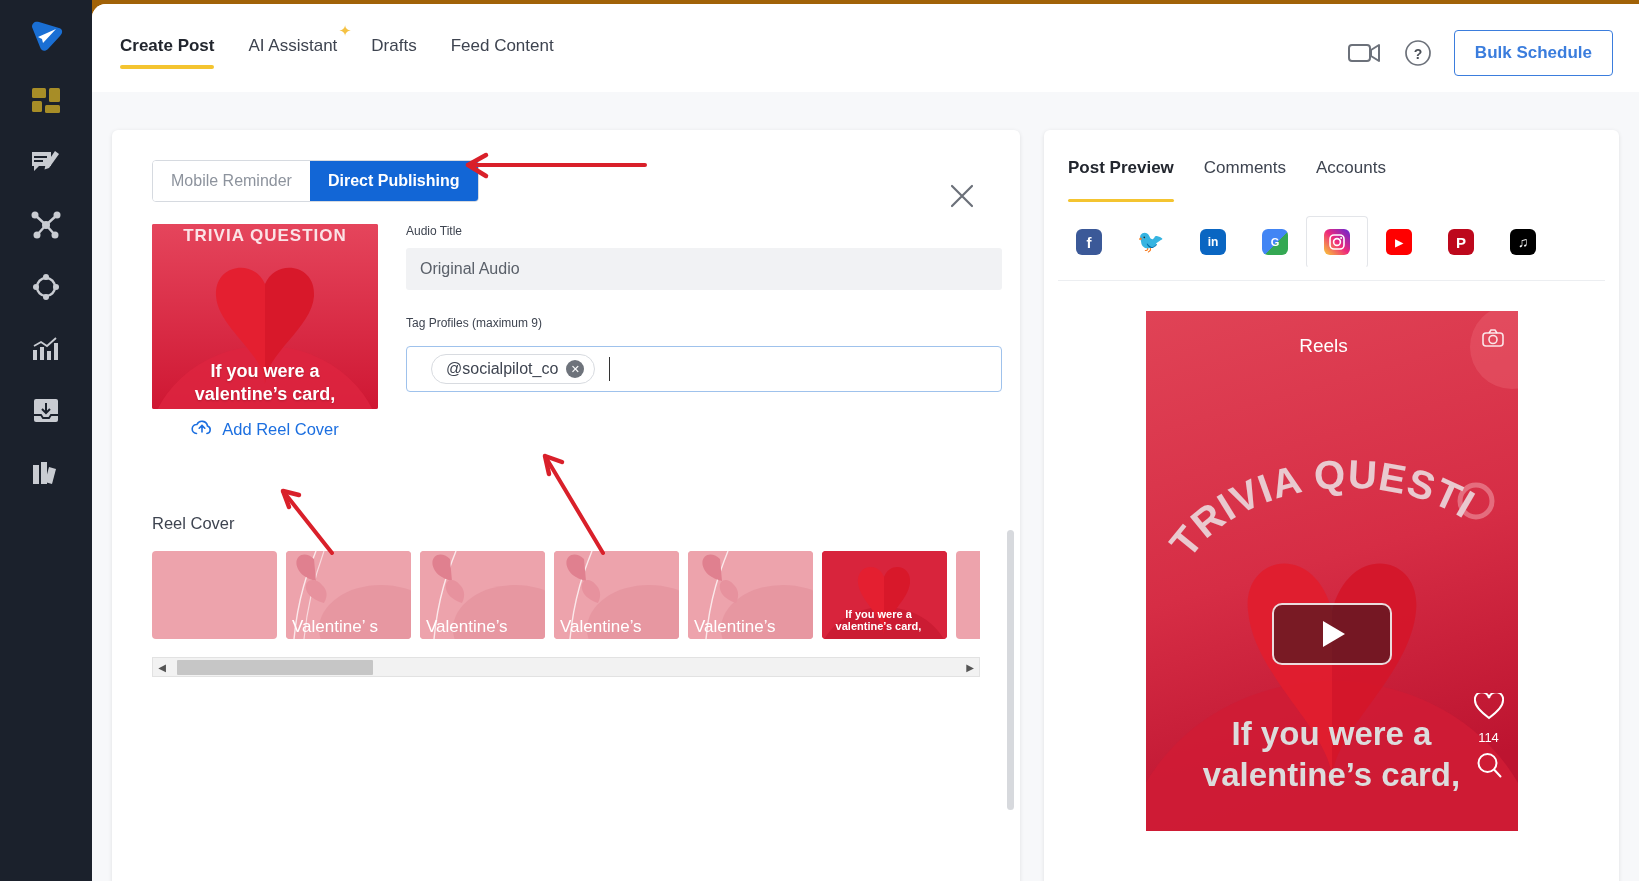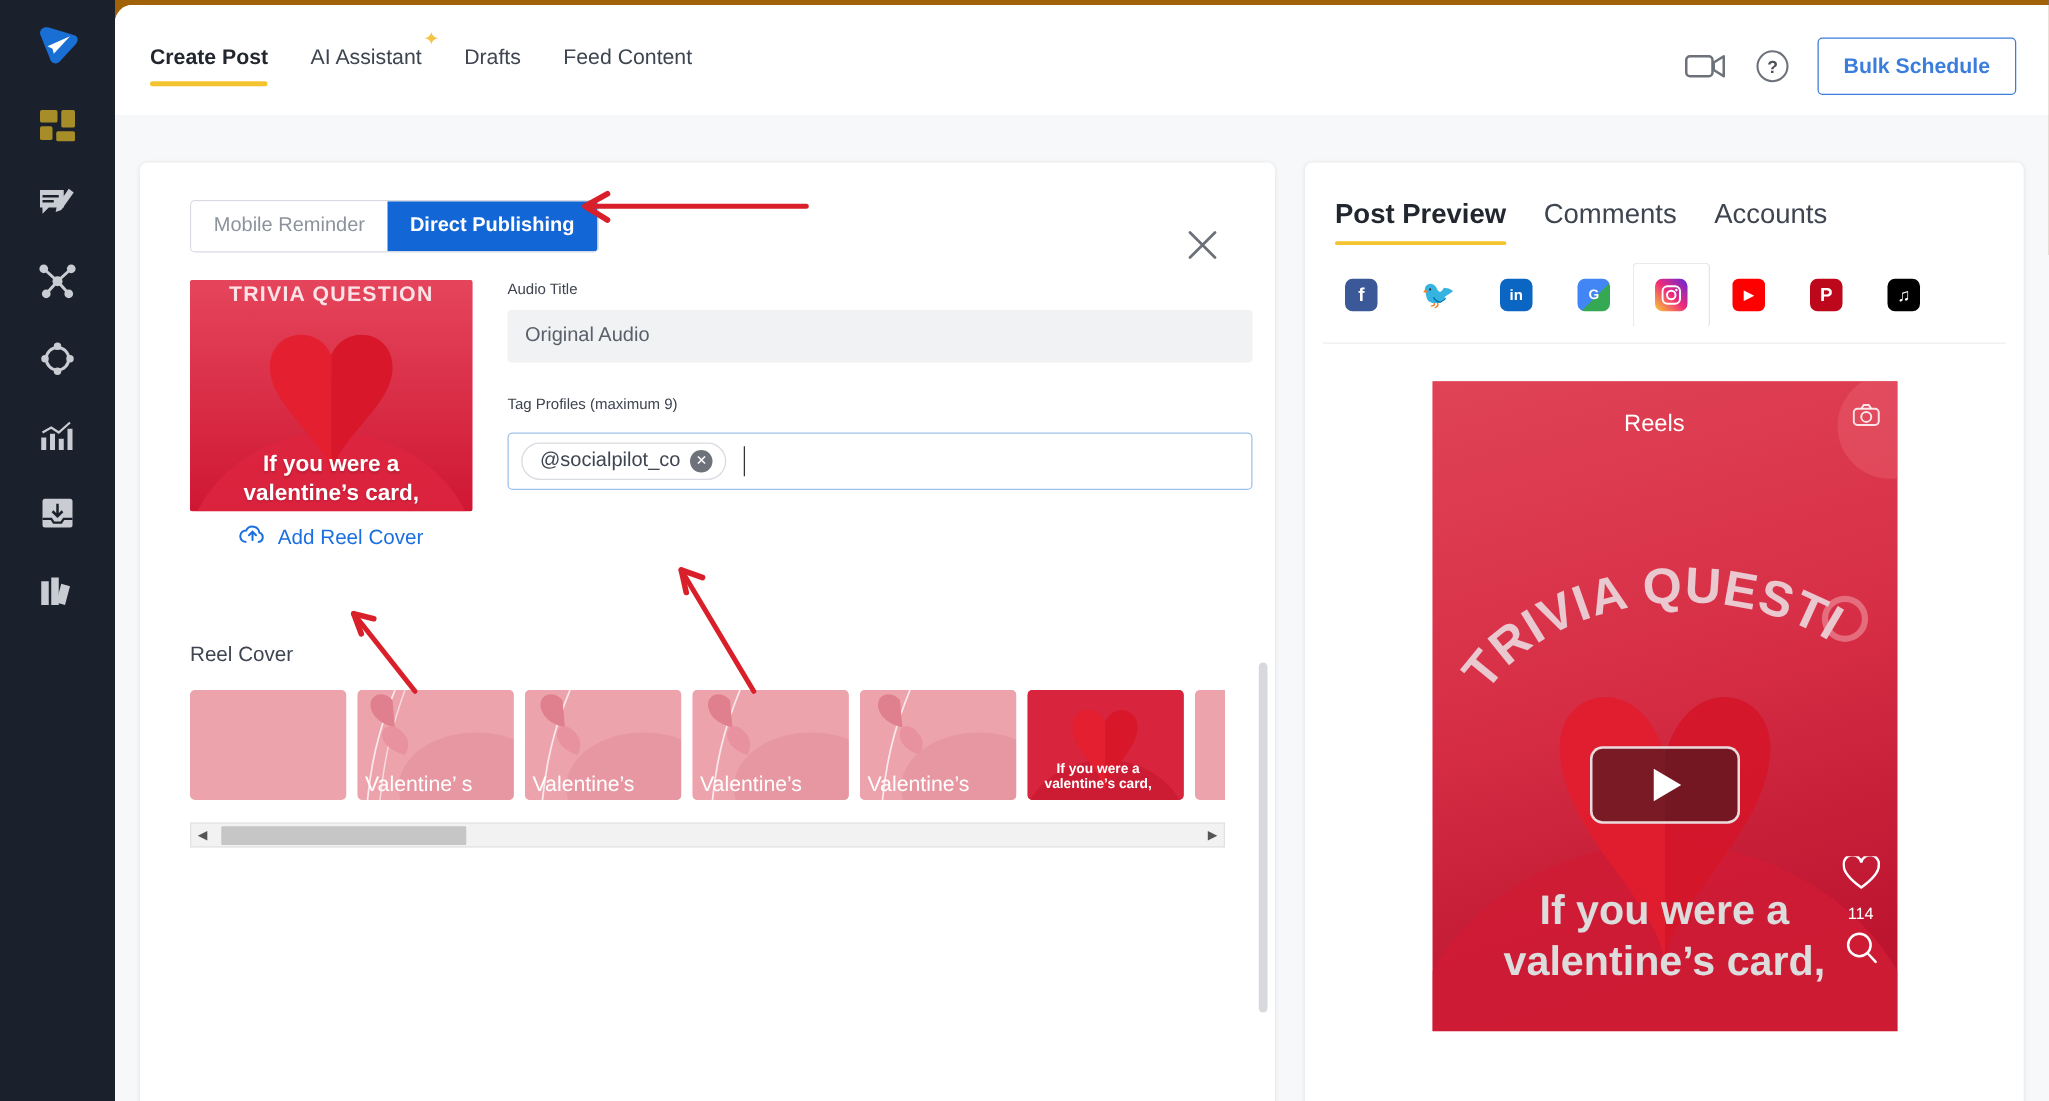--- a/index.html
+++ b/index.html
@@ -129,21 +129,21 @@
 
   .fields { flex: 1; padding-right: 38px; }
   .field-label { font-size: 12px; color: #3e4450; margin-bottom: 10px; }
   .readonly-input {
     width: 596px; height: 42px; background: #f1f2f4; border: none; border-radius: 3px;
     display: flex; align-items: center; padding: 0 14px; color: #5a6069; font-size: 16px;
   }
   .field-gap { height: 26px; }
   .tag-box {
     width: 596px; min-height: 46px; border: 1px solid #9fc2ec; border-radius: 4px;
-    background: #fff; display: flex; align-items: center; padding: 6px 10px; gap: 8px; margin-top: 16px;
+    background: #fff; display: flex; align-items: center; padding: 6px 24px; gap: 8px; margin-top: 16px;
   }
   .chip {
     display: inline-flex; align-items: center; gap: 8px;
     background: #fff; border: 1px solid #d8dbe0; border-radius: 18px;
     padding: 5px 10px 5px 14px; font-size: 16px; color: #3e4450;
   }
   .chip-x {
     width: 18px; height: 18px; border-radius: 50%; background: #6e737b;
     color: #fff; font-size: 11px; display: flex; align-items: center; justify-content: center;
     cursor: pointer; line-height: 1;
@@ -179,21 +179,21 @@
     background: #c6c6c6; border-radius: 1px; cursor: pointer;
   }
   .vscroll {
     position: absolute; right: 6px; top: 400px; width: 7px; height: 280px;
     background: #d7d9dd; border-radius: 4px; cursor: pointer;
   }
 
   
   .ptabs { display: flex; gap: 30px; margin: 28px 0 0 24px; }
   .ptab {
-    position: relative; font-size: 22px; color: #3e4450; padding-bottom: 12px; cursor: pointer;
+    position: relative; font-size: 17px; color: #3e4450; padding-bottom: 24px; cursor: pointer;
   }
   .ptab.active { font-weight: 600; color: #22262e; }
   .ptab.active::after {
     content: ""; position: absolute; left: 0; right: 0; bottom: 0; height: 3px;
     background: #f4c430; border-radius: 2px;
   }
   .networks {
     display: flex; flex-wrap: wrap; gap: 0; margin: 14px 14px 0 14px;
     border-bottom: 1px solid #eceef1; padding-bottom: 12px;
   }

